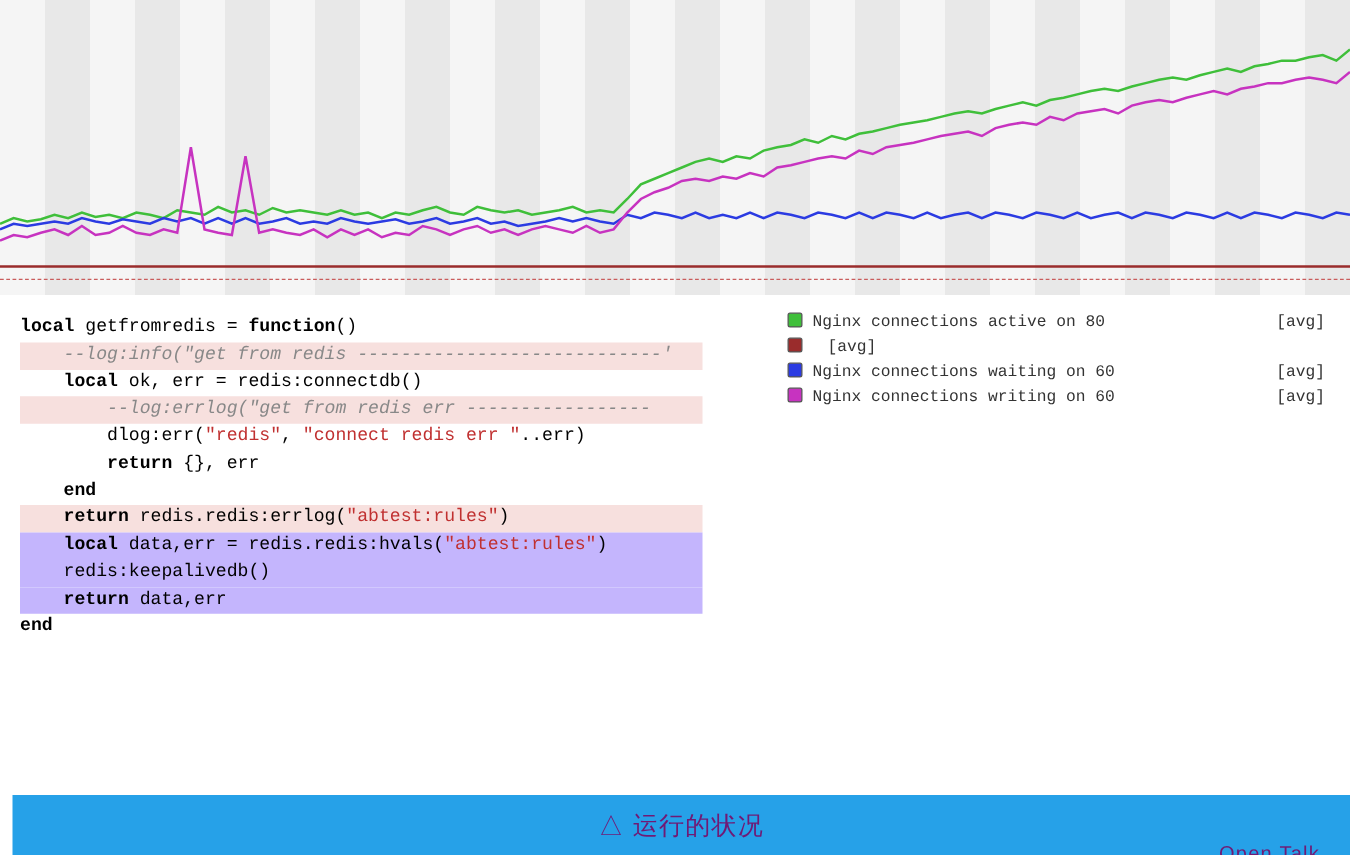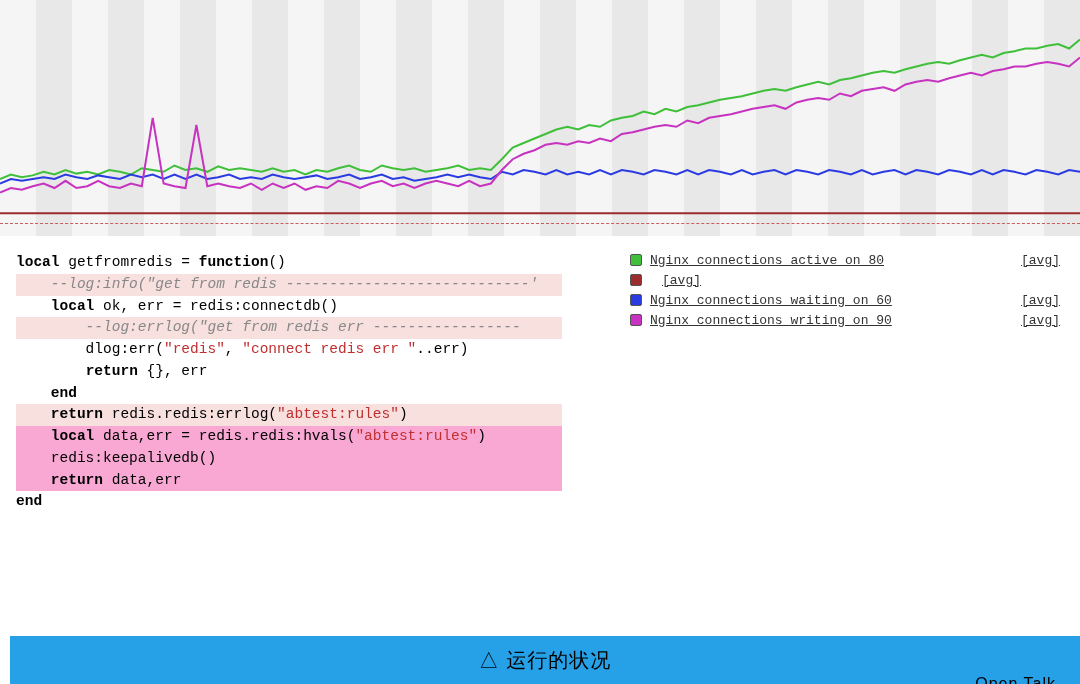--- a/index.html
+++ b/index.html
@@ -52,37 +52,36 @@
     padding: 16px 8px 0 16px;
     font-family: Menlo, "Courier New", monospace;
     font-size: 14.5px;
     line-height: 1.5;
   }
   .code-line {
     white-space: pre;
     padding: 0;
   }
   .code-line.red-bg { background: #f7e0de; }
-  .code-line.green-bg { background: #f9a8d4; }
+  .code-line.green-bg { background: #c4b5fd; }
   .kw { font-weight: bold; }
   .cmt { color: #888; font-style: italic; }
   .str { color: #c03030; }
   .legend-block {
     flex: 1;
     padding: 14px 20px 0 60px;
     font-family: "Courier New", monospace;
     font-size: 13px;
     color: #333;
   }
   .legend-row {
     display: flex;
-    align-items: center;
+    align-items: flex-start;
     height: 20px;
     white-space: nowrap;
-    text-decoration: underline;
   }
   .legend-swatch {
     display: inline-block;
     width: 12px;
     height: 12px;
     border-radius: 2px;
     margin-right: 8px;
     border: 1px solid #555;
     flex-shrink: 0;
   }
@@ -110,21 +109,21 @@
   .footer-bar {
     position: absolute;
     bottom: 0;
     left: 10px;
     right: 0;
     height: 48px;
     background: #26a1e8;
     display: flex;
     align-items: center;
     justify-content: center;
-    color: #000000;
+    color: #701a75;
   }
   .footer-caption {
     font-family: sans-serif;
     font-size: 20px;
     letter-spacing: 1px;
   }
   .footer-brand {
     position: absolute;
     right: 24px;
     font-family: sans-serif;
@@ -189,21 +188,21 @@
         <span class="legend-swatch" style="background: rgb(154, 44, 44);"></span>
         <span class="legend-agg">[avg]</span>
       </div>
       <div class="legend-row">
         <span class="legend-swatch" style="background: rgb(43, 59, 226);"></span>
         <span class="legend-label">Nginx connections waiting on 60</span>
         <span class="legend-agg">[avg]</span>
       </div>
       <div class="legend-row">
         <span class="legend-swatch" style="background: rgb(199, 51, 192);"></span>
-        <span class="legend-label">Nginx connections writing on 90</span>
+        <span class="legend-label">Nginx connections writing on 60</span>
         <span class="legend-agg">[avg]</span>
       </div>
     </div>
 </div>
 
 <div class="footer-bar">
   <span class="footer-caption">△ 运行的状况</span>
   <span class="footer-brand">Open Talk</span>
 </div>
 

